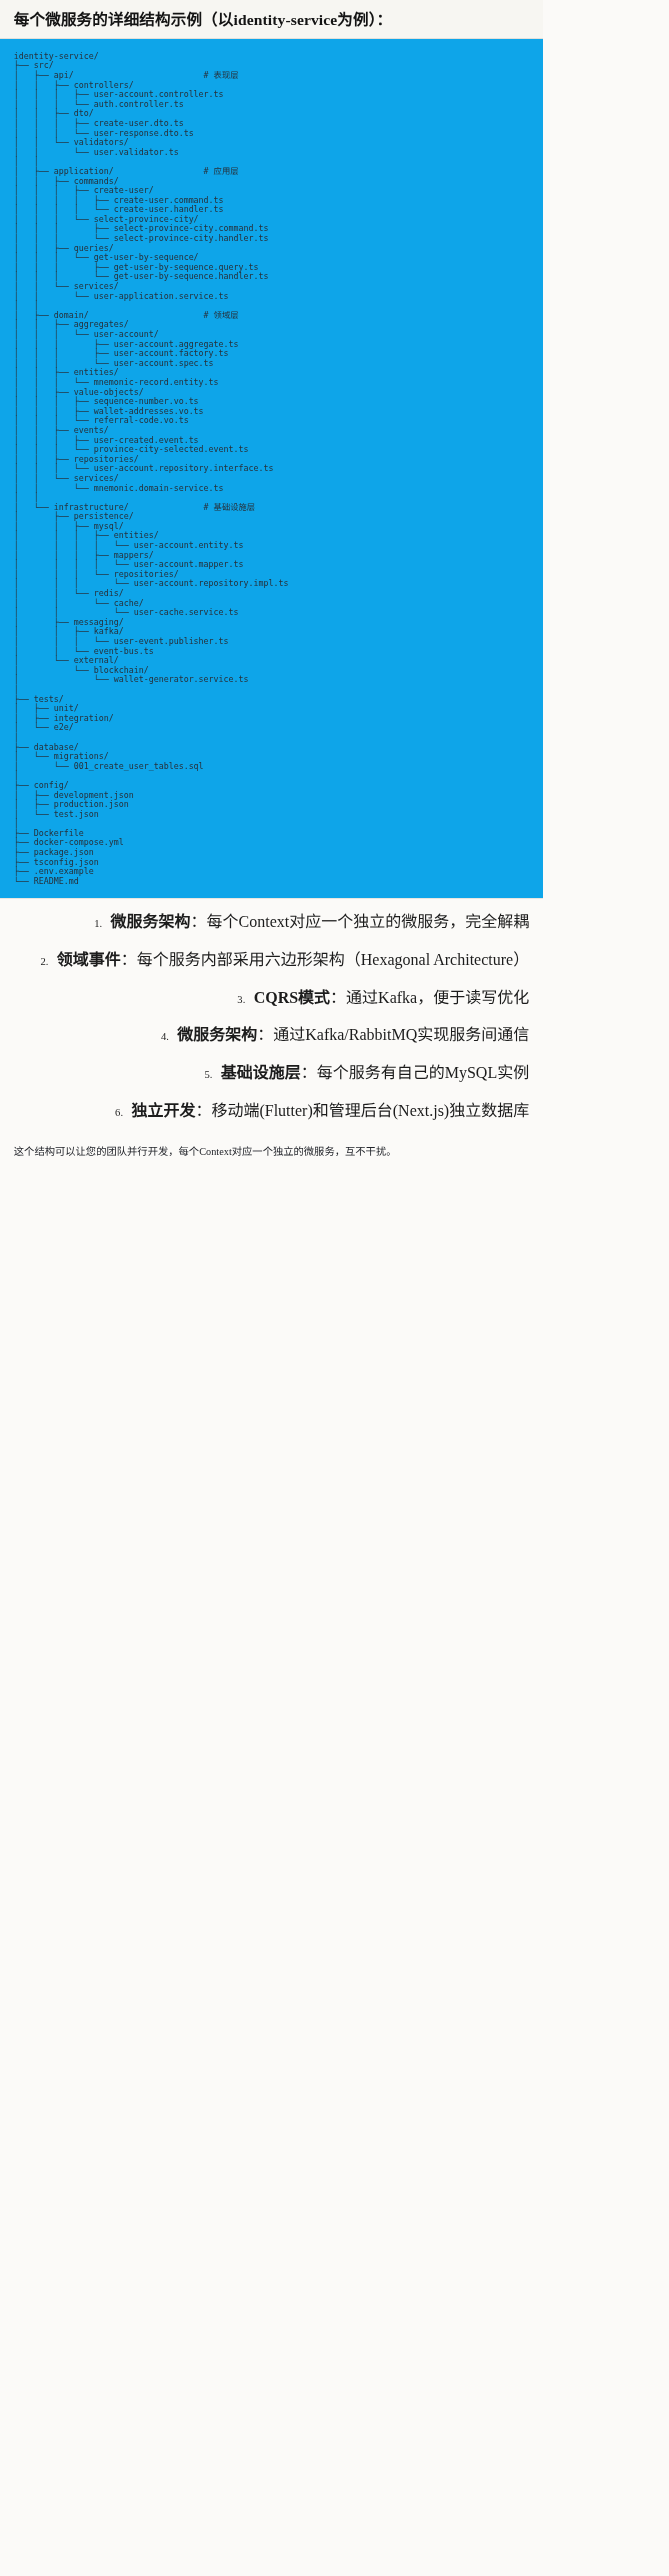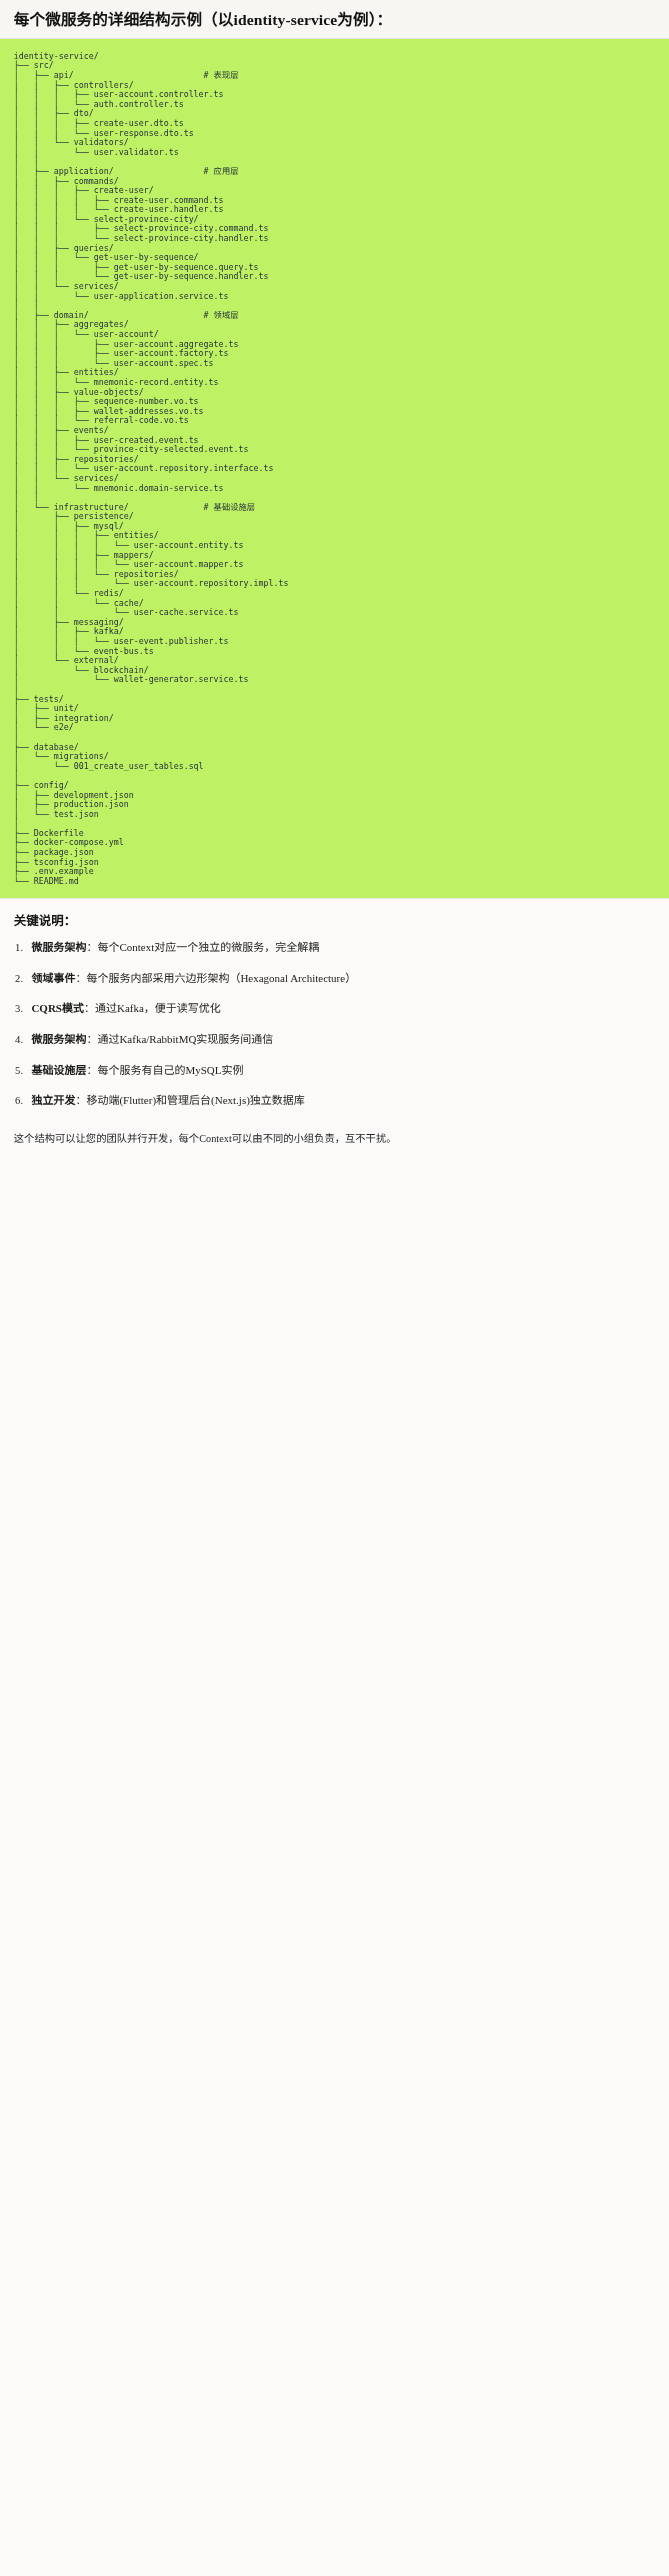--- a/index.html
+++ b/index.html
@@ -9,21 +9,21 @@
     background: #fbfaf8;
   }
   body {
     width: 669px;
     font-family: "Liberation Serif", "DejaVu Serif", serif;
     color: #1c1c1c;
     -webkit-font-smoothing: antialiased;
   }
 
   .page {
-    width: 669px;
+    width: 543px;
     box-sizing: border-box;
     background: #fbfaf8;
     padding: 0;
   }
 
   
   .title-block {
     background: #f7f6f2;
     padding: 10px 13.8px 8.8px 13.8px;
     border-bottom: 0.6px solid #e2e0da;
@@ -32,21 +32,21 @@
     font-family: "Liberation Serif", "DejaVu Serif", serif;
     font-weight: bold;
     font-size: 15.6px;
     line-height: 1.25;
     letter-spacing: 0.1px;
     color: #141414;
   }
 
   
   .code-block {
-    background: #bef264;
+    background: #0ea5e9;
     padding: 12.5px 13.8px 11.3px 13.8px;
     border-bottom: 0.6px solid #e8e6e0;
   }
   pre.tree {
     margin: 0;
     font-family: "DejaVu Sans Mono", "Liberation Mono", monospace;
     font-size: 8.3px;
     line-height: 9.6px;
     color: #27303a;
     white-space: pre;
@@ -67,26 +67,27 @@
     margin: 0 0 10px 0;
   }
   ol.keys {
     margin: 0;
     padding: 0 0 0 1.3px;
     list-style: none;
     counter-reset: keyitem;
   }
   ol.keys > li {
     counter-increment: keyitem;
-    font-size: 11px;
+    font-size: 16px;
     line-height: 1.5;
     margin: 0 0 13.8px 0;
     color: #1c1c1c;
     display: flex;
     align-items: baseline;
+    justify-content: flex-end;
   }
   ol.keys > li::before {
     content: counter(keyitem) ".";
     font-family: "Liberation Serif", "DejaVu Serif", serif;
     width: 16.3px;
     flex: 0 0 16.3px;
     font-size: 10.6px;
   }
   ol.keys .k-term {
     font-weight: bold;
@@ -198,21 +199,20 @@
 │
 ├── Dockerfile
 ├── docker-compose.yml
 ├── package.json
 ├── tsconfig.json
 ├── .env.example
 └── README.md</pre>
   </div>
 
   <div class="keys-block">
-    <div class="keys-heading">关键说明：</div>
 
     <ol class="keys">
       <li>
         <span>
           <span class="k-term">微服务架构</span><span class="k-sep">：</span><span class="k-desc">每个Context对应一个独立的微服务，完全解耦</span>
         </span>
       </li>
       <li>
         <span>
           <span class="k-term">领域事件</span><span class="k-sep">：</span><span class="k-desc">每个服务内部采用六边形架构（Hexagonal Architecture）</span>
@@ -235,17 +235,17 @@
       </li>
       <li>
         <span>
           <span class="k-term">独立开发</span><span class="k-sep">：</span><span class="k-desc">移动端(Flutter)和管理后台(Next.js)独立数据库</span>
         </span>
       </li>
     </ol>
   </div>
 
   <div class="closing-block">
-    <div class="closing-text">这个结构可以让您的团队并行开发，每个Context可以由不同的小组负责，互不干扰。</div>
+    <div class="closing-text">这个结构可以让您的团队并行开发，每个Context对应一个独立的微服务，互不干扰。</div>
   </div>
 
 </div>
 
 
 </body></html>

